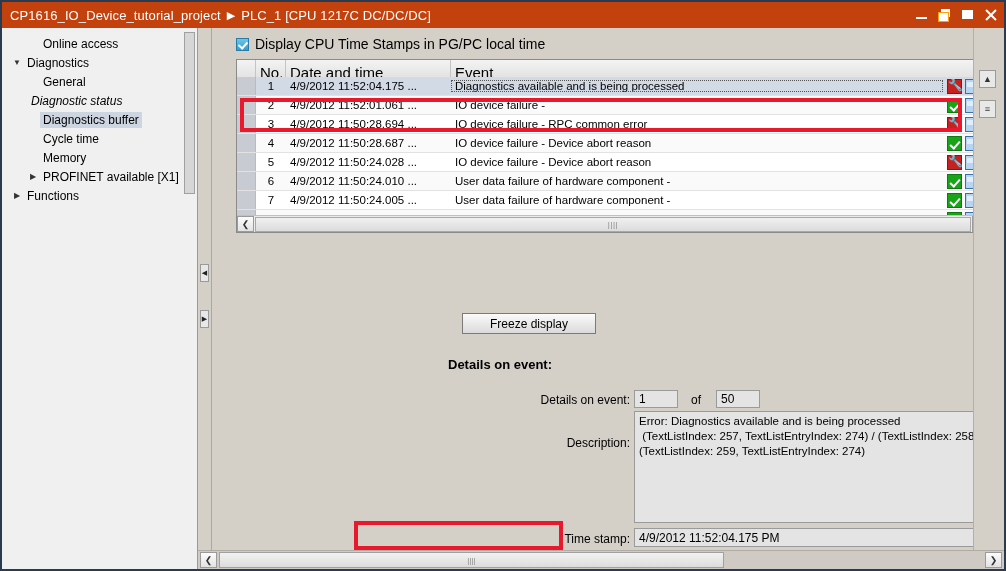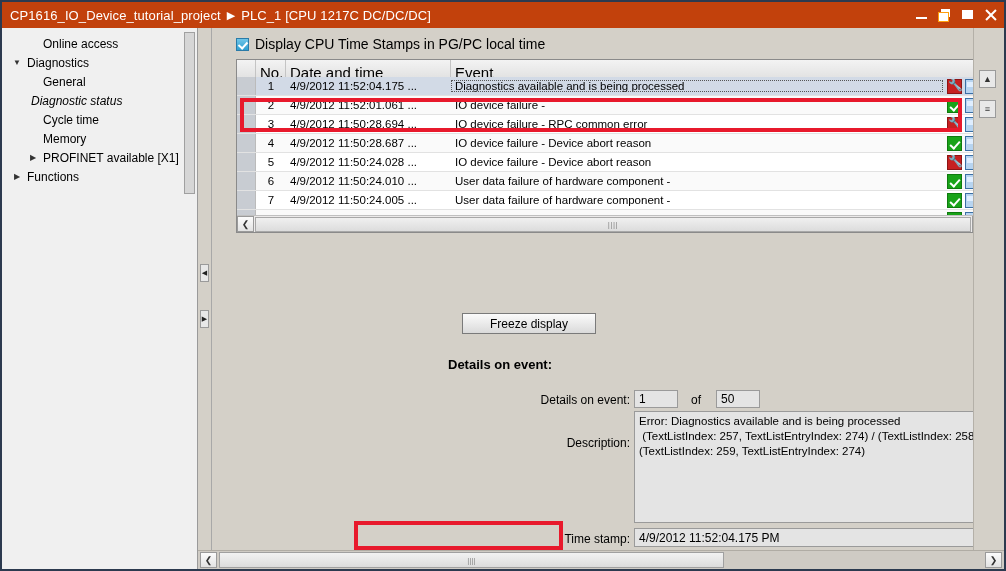--- a/index.html
+++ b/index.html
@@ -293,20 +293,24 @@
             <span class="lbl">Diagnostics</span>
           </div>
           <div class="tree-item" style="padding-left: 24px;">
             <span class="twisty"></span>
             <span class="lbl">General</span>
           </div>
           <div class="tree-item" style="padding-left: 12px; font-style: italic;">
             <span class="twisty"></span>
             <span class="lbl">Diagnostic status</span>
           </div>
+          <div class="tree-item sel" style="padding-left: 24px;">
+            <span class="twisty"></span>
+            <span class="lbl">Diagnostics buffer</span>
+          </div>
           <div class="tree-item" style="padding-left: 24px;">
             <span class="twisty"></span>
             <span class="lbl">Cycle time</span>
           </div>
           <div class="tree-item" style="padding-left: 24px;">
             <span class="twisty"></span>
             <span class="lbl">Memory</span>
           </div>
           <div class="tree-item" style="padding-left: 24px;">
             <span class="twisty">▶</span>

